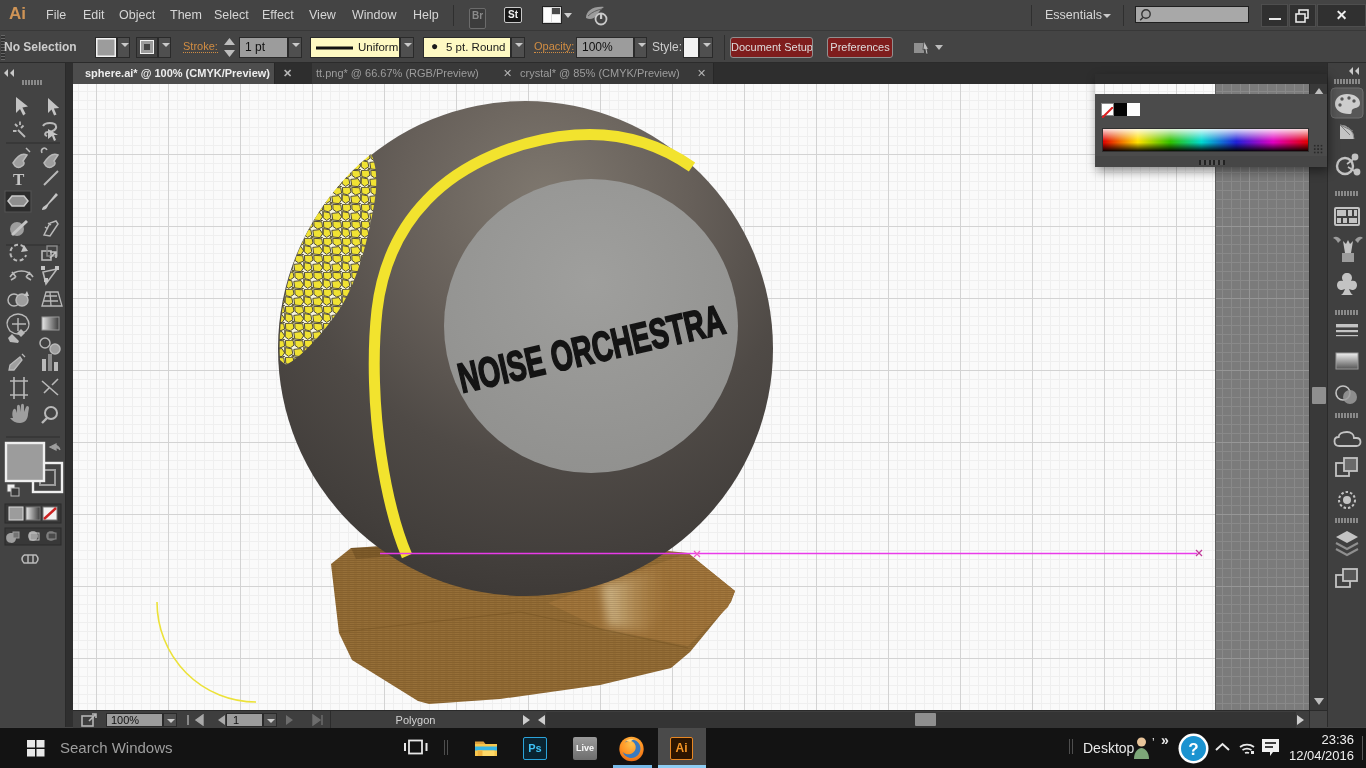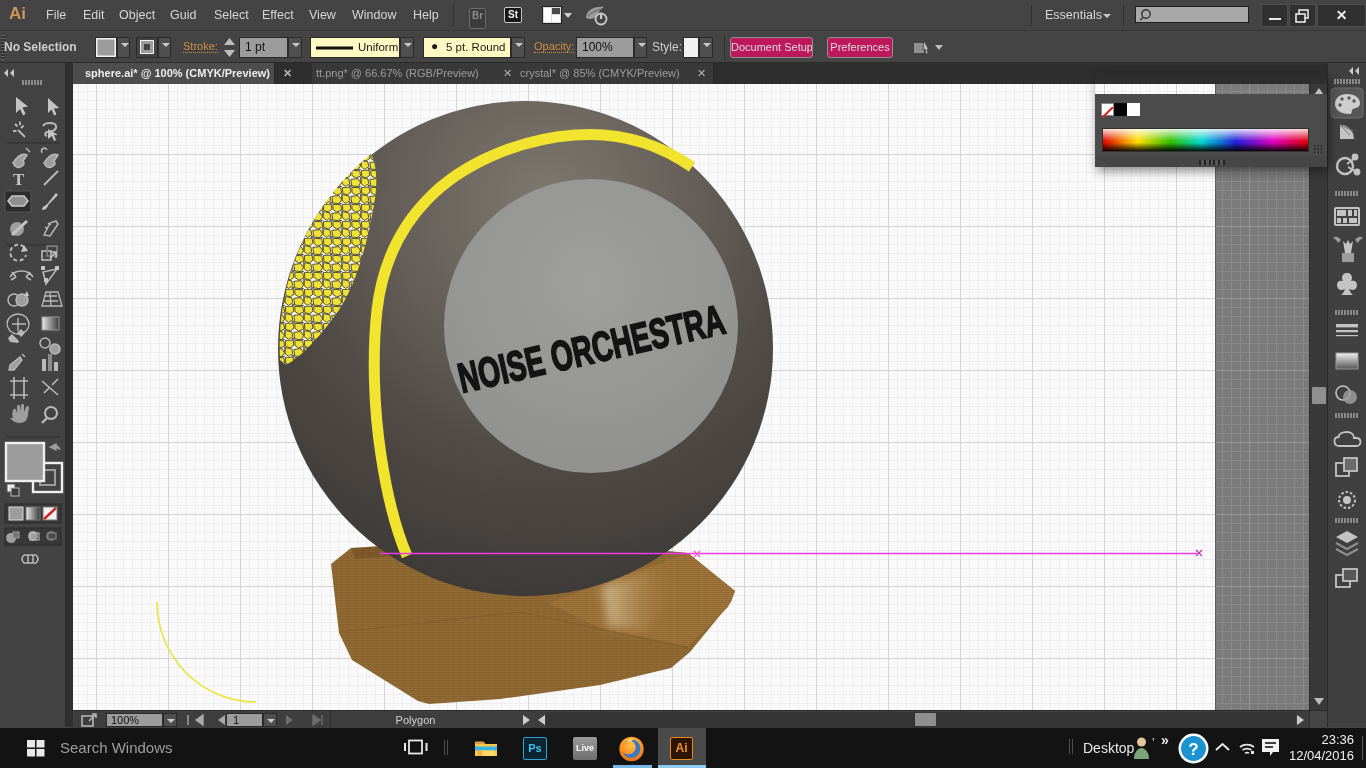--- a/index.html
+++ b/index.html
@@ -14,21 +14,21 @@
   #ailogo { position:absolute; left:9px; top:4px; font-size:17px; font-weight:bold; color:#cf9456; }
   .vsep { position:absolute; width:1px; background:#2f2f2f; }
 
   
   #ctrlbar { left:0; top:30px; width:1366px; height:33px; background:#444444; border-top:1px solid #383838; border-bottom:1px solid #2b2b2b; }
   .grayfield { position:absolute; background:#9c9c9c; border:1px solid #2a2a2a; color:#101010; font-size:12px; }
   .whitefield { position:absolute; background:#fef9c3; border:1px solid #2a2a2a; color:#1a1a1a; font-size:12px; }
   .dropbtn { position:absolute; background:#4f4f4f; border:1px solid #2a2a2a; }
   .dropbtn:after { content:""; position:absolute; left:3px; top:5px; border:4px solid transparent; border-top-color:#c9c9c9; }
   .orangelbl { position:absolute; color:#d18d43; font-size:11px; border-bottom:1px dotted #d18d43; }
-  .ctrlbtn { position:absolute; top:6px; height:21px; border:1px solid #909090; border-radius:3px; color:#dedede; font-size:11px; text-align:center; line-height:19px; background:#be185d; white-space:nowrap; overflow:hidden; }
+  .ctrlbtn { position:absolute; top:6px; height:21px; border:1px solid #909090; border-radius:3px; color:#dedede; font-size:11px; text-align:center; line-height:19px; background:#7f1d1d; white-space:nowrap; overflow:hidden; }
 
   
   #tabbar { left:73px; top:63px; width:1254px; height:21px; background:#2e2e2e; }
   .dtab { position:absolute; top:0; height:21px; background:#393939; border-right:1px solid #272727; color:#9d9d9d; font-size:11px; line-height:21px; white-space:nowrap; }
   .dtab.active { background:#4d4d4d; color:#ededed; font-weight:bold; }
   .dtab .x { color:#b5b5b5; font-size:11px; }
 
   
   #toolcol { left:0; top:63px; width:73px; height:664px; background:#2f2f2f; }
   #toolpanel { position:absolute; left:0; top:0; width:66px; height:664px; background:#434343; border-right:1px solid #2a2a2a; }
@@ -192,21 +192,21 @@
         <path d="M2,0 l7,5 -7,5 z" fill="#cdcdcd"></path>
       </svg>
     <div style="position:absolute; left:1236px; top:0px; width:18px; height:18px; background:#454545; border-left:1px solid #2c2c2c;"></div>
   </div>
 
   <div class="abs" id="menubar">
     <div id="ailogo">Ai</div>
     <div class="menu" style="left:46px;">File</div>
     <div class="menu" style="left:83px;">Edit</div>
     <div class="menu" style="left:119px;">Object</div>
-    <div class="menu" style="left:170px;">Guid</div>
+    <div class="menu" style="left:170px;">Them</div>
     <div class="menu" style="left:214px;">Select</div>
     <div class="menu" style="left:262px;text-align:center;">Effect</div>
     <div class="menu" style="left:309px;">View</div>
     <div class="menu" style="left:352px;">Window</div>
     <div class="menu" style="left:413px;">Help</div>
     <div class="vsep" style="left:453px; top:5px; height:21px;"></div>
     <div style="position:absolute; left:469px; top:8px; width:17px; height:21px; border:1px solid #6b6b6b; border-radius:2px; color:#8a8a8a; font-size:10px; font-weight:bold; text-align:center; line-height:13px; background:#3c3c3c;">Br</div>
     <div style="position:absolute; left:504px; top:7px; width:18px; height:16px; border:1px solid #c9c9c9; border-radius:2px; color:#f0f0f0; font-size:10px; font-weight:bold; text-align:center; line-height:14px; background:#181818;">St</div>
     <svg style="position:absolute; left:542px; top:6px;" width="32" height="19">
       <rect x="0.5" y="0.5" width="19" height="17" fill="#dcdcdc" stroke="#222"></rect>

